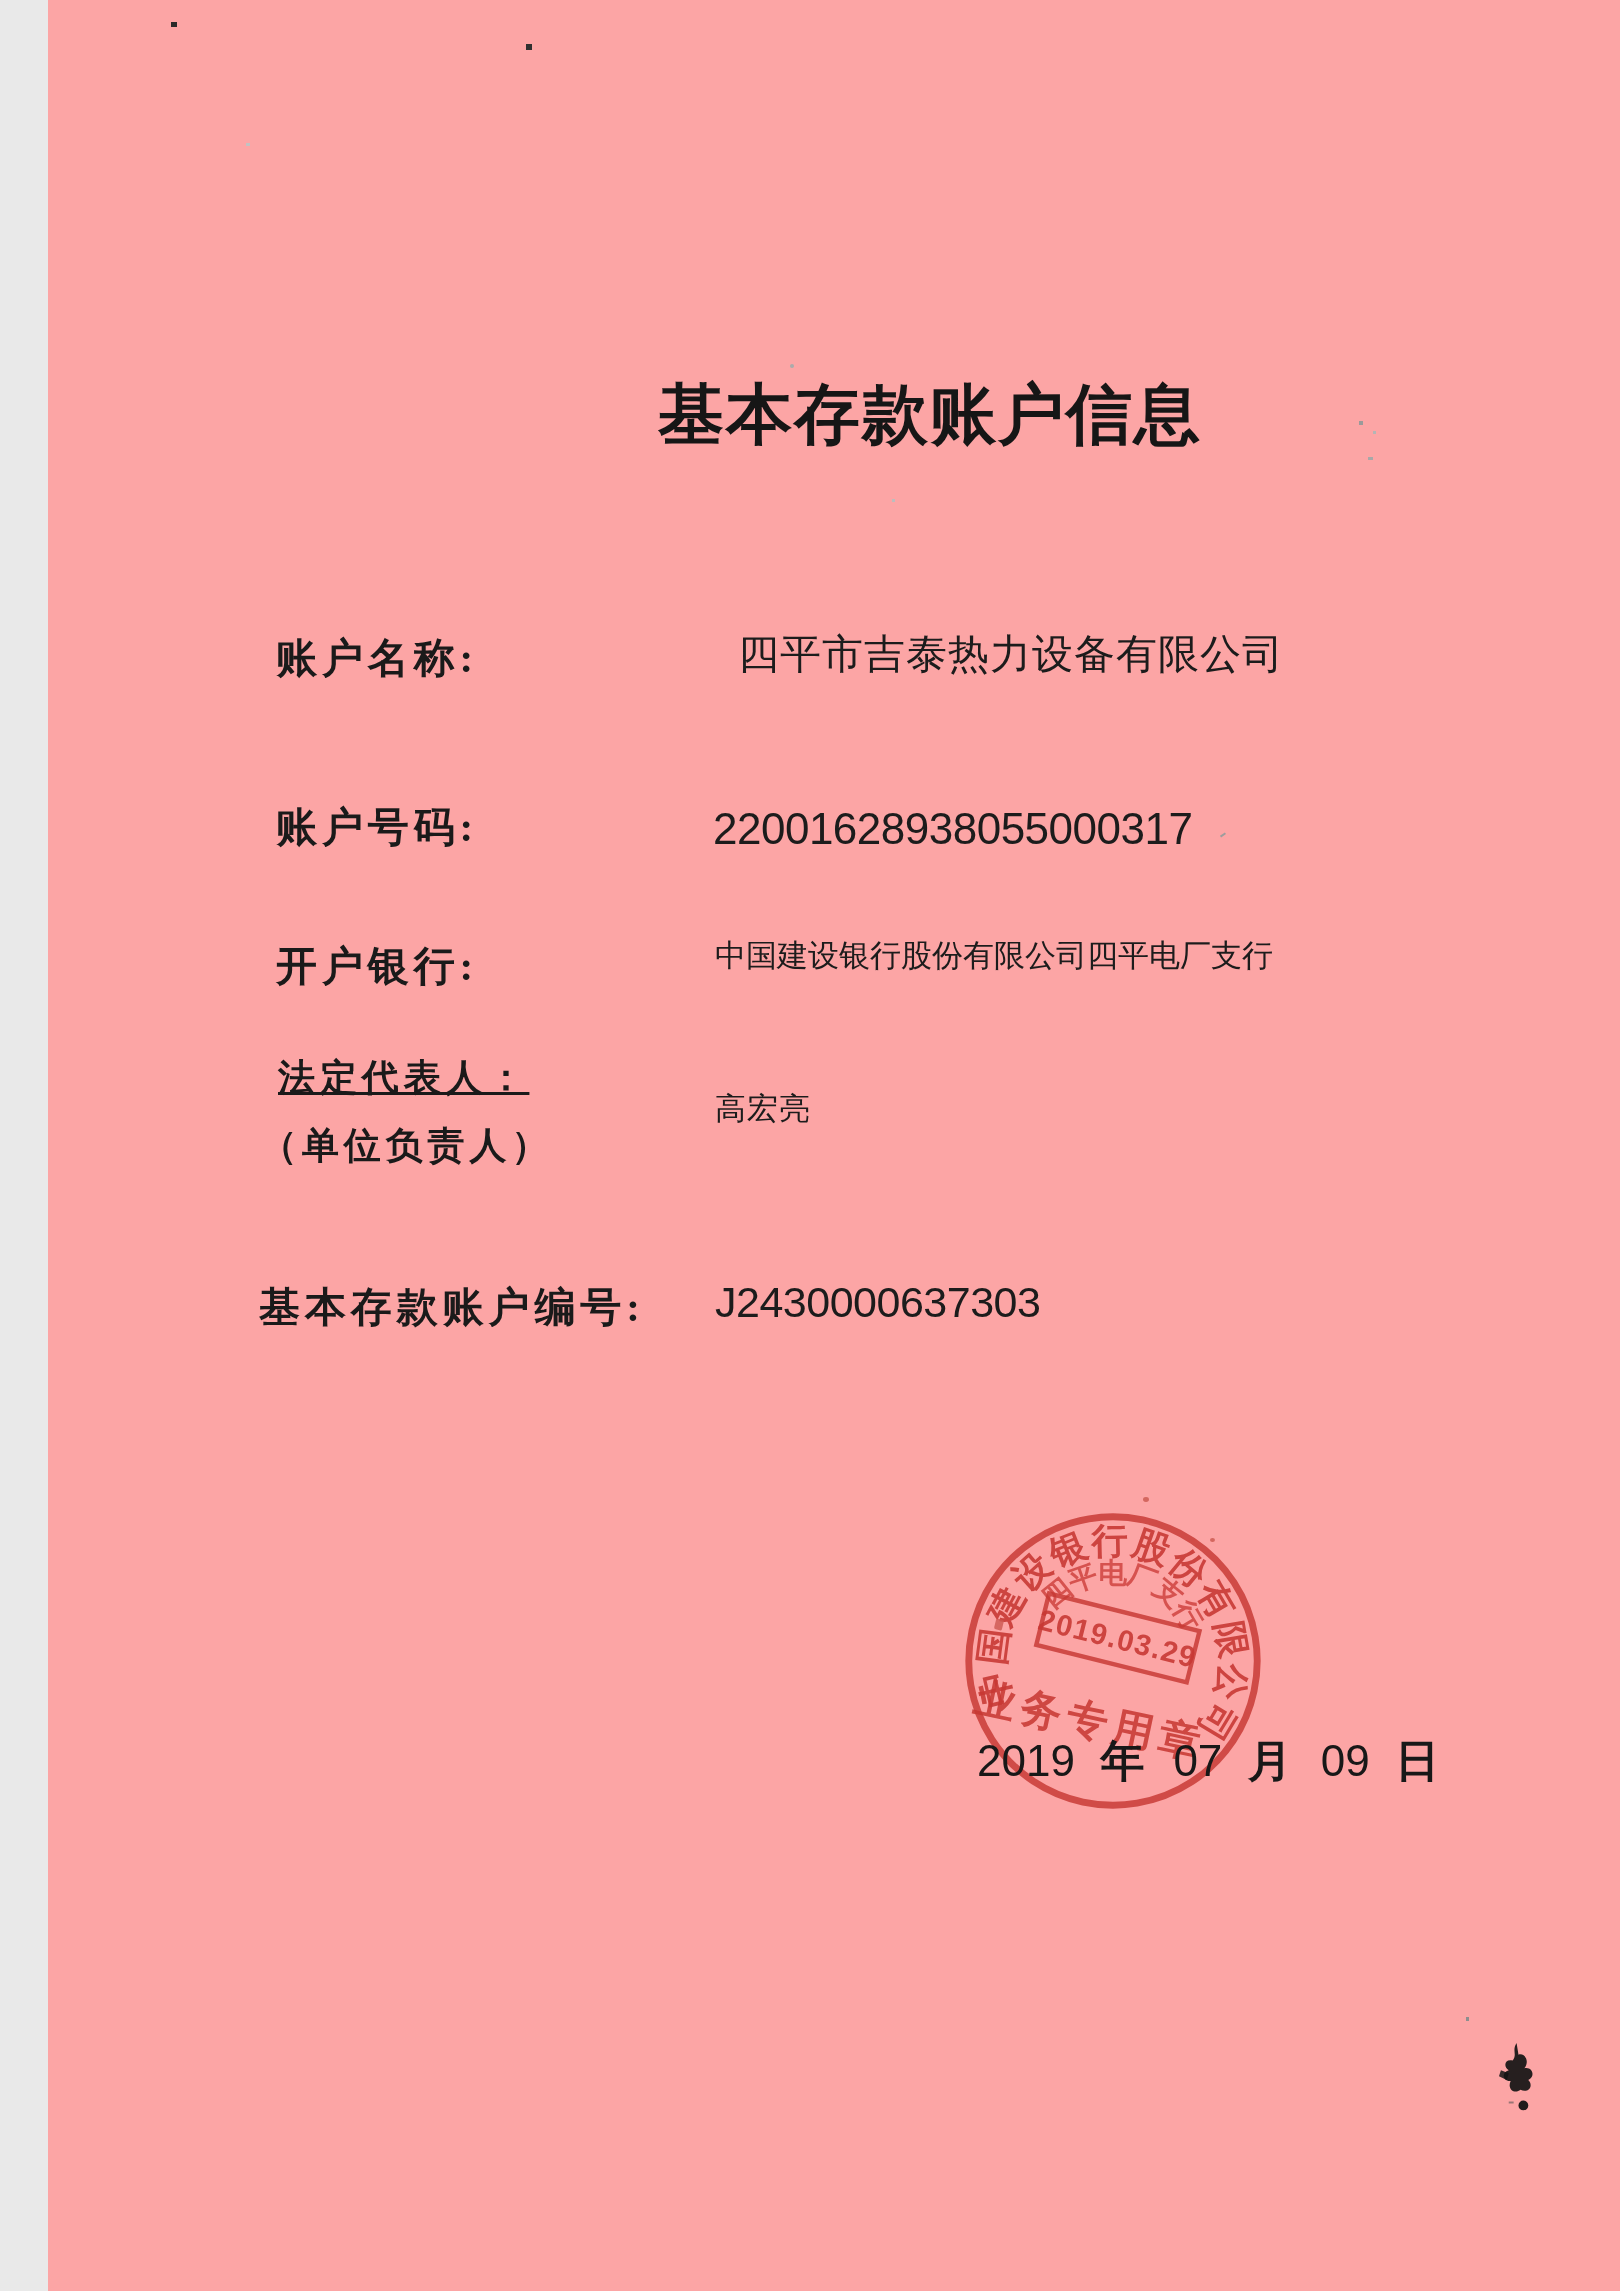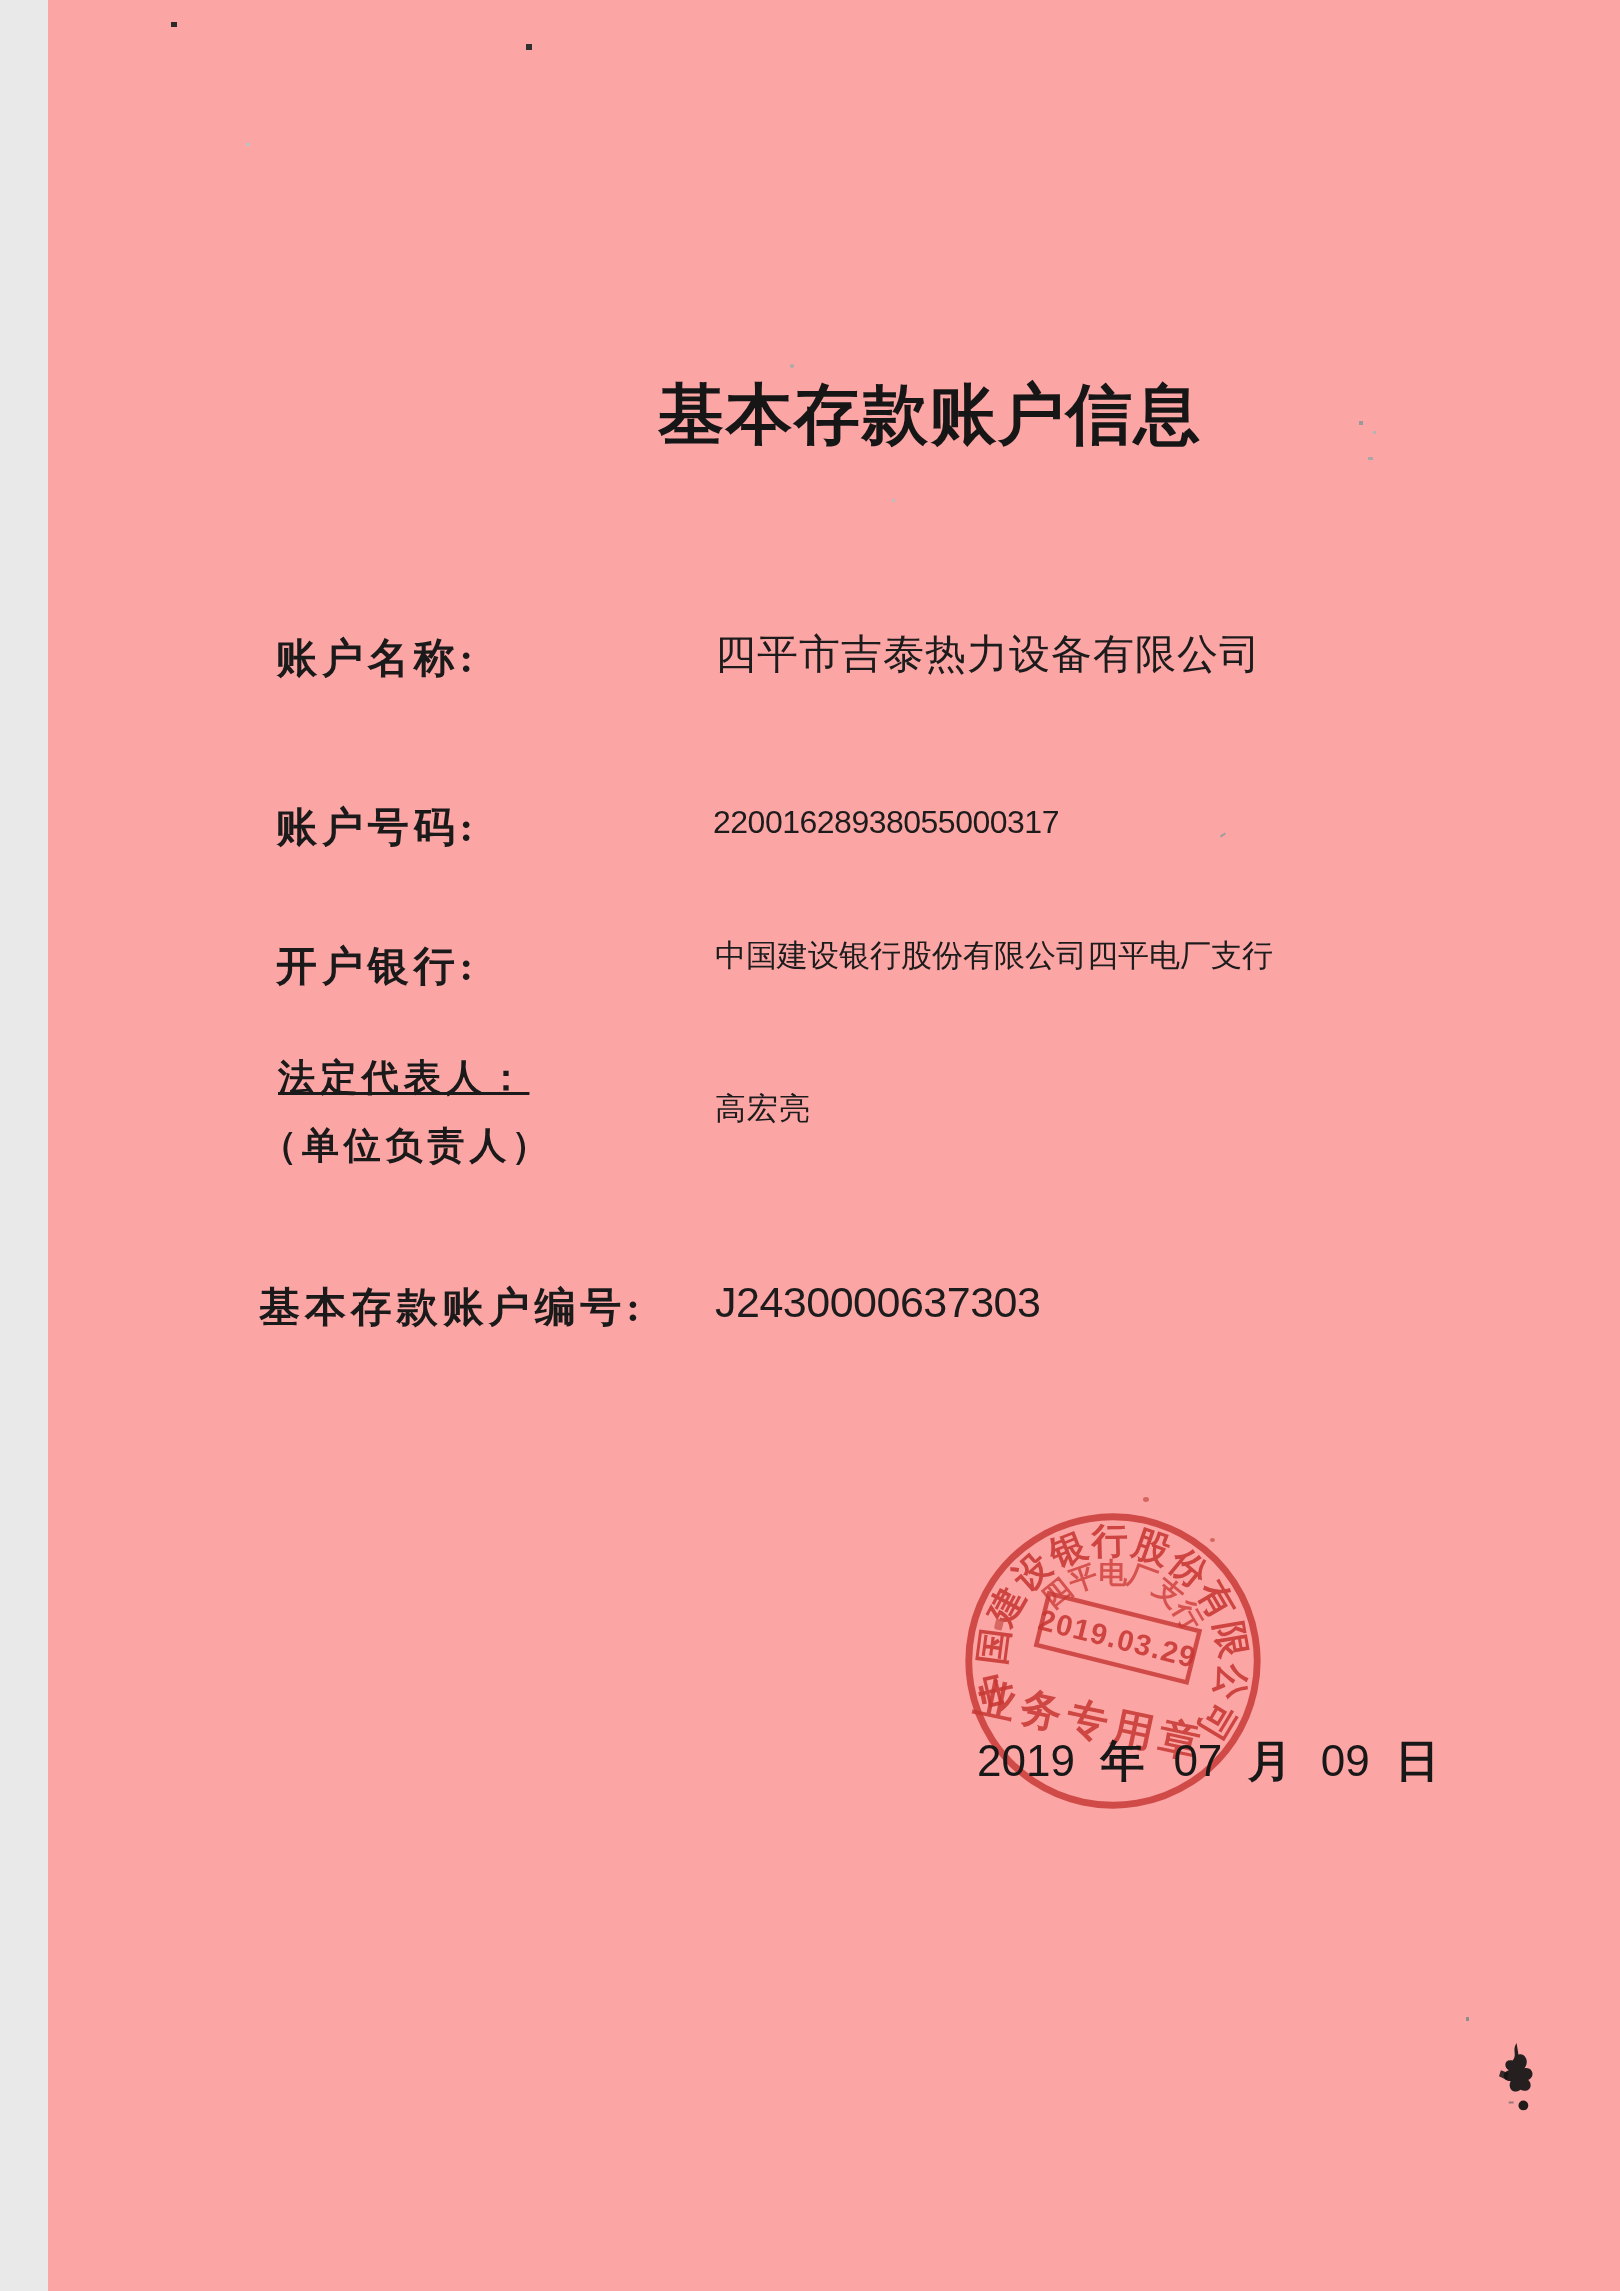--- a/index.html
+++ b/index.html
@@ -25,23 +25,23 @@
     font-size: 41px; font-weight: 600;
     letter-spacing: 4.9px; color: #1a1a1a;
   }
   .value-cn { font-size: 41px; letter-spacing: 1px; color: #1c1c1c; }
   .value-num {
     font-family: "Liberation Sans", "DejaVu Sans", sans-serif;
     font-size: 43px; letter-spacing: -0.5px; color: #1c1c1c;
   }
 
   .r1-label { left: 228px; top: 631px; text-align: right; }
-  .r1-value { left: 667px; top: 627px; }
+  .r1-value { left: 690px; top: 627px; }
   .r2-label { left: 228px; top: 800px; }
-  .r2-value { left: 665px; top: 804px; font-size: 32px; }
+  .r2-value { left: 665px; top: 804px; font-size: 44px; }
   .r3-label { left: 228px; top: 939px; }
   .r3-value { left: 667px; top: 935px; font-size: 31px; letter-spacing: 0; }
   .r4-label1 { left: 230px; top: 1053px; font-size: 37px; text-decoration: underline; }
   .r4-label2 { left: 212px; top: 1121px; font-size: 37px; }
   .r4-value { left: 667px; top: 1088px; font-size: 31px; }
   .r5-label { left: 211px; top: 1280px; }
   .r5-value { left: 667px; top: 1278px; }
 
   .date-line {
     left: 929px; top: 1732px;

